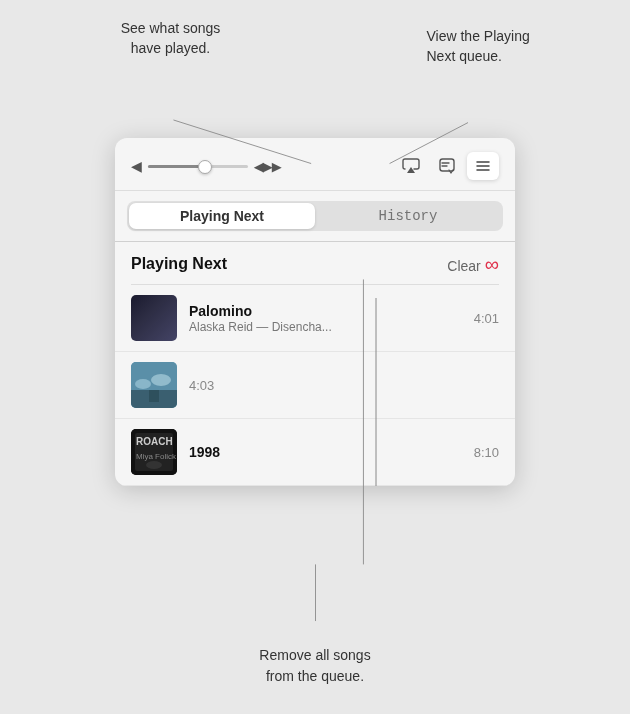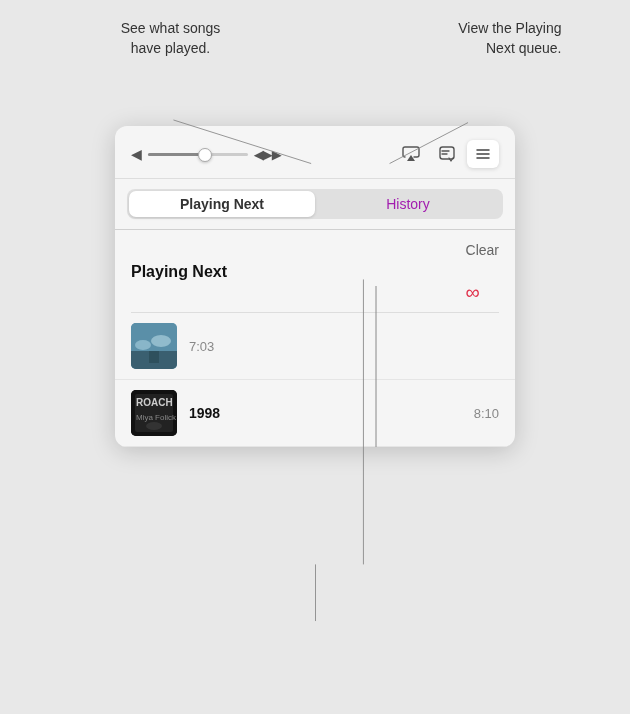--- a/index.html
+++ b/index.html
@@ -12,21 +12,21 @@
       align-items: center;
       justify-content: center;
     }
     .page-wrapper {
       width: 549px;
       min-height: 714px;
       position: relative;
       display: flex;
       flex-direction: column;
       align-items: center;
-      padding: 16px 0;
+      padding: 28px 0;
     }
 
     
     .annotation {
       font-size: 14px;
       color: #333;
       text-align: center;
       line-height: 1.4;
       position: absolute;
     }
@@ -122,21 +122,22 @@
       font-weight: 500;
       cursor: pointer;
       color: #333;
     }
     .tab.active {
       background: white;
       box-shadow: 0 1px 3px rgba(0,0,0,0.15);
       font-weight: 600;
     }
     .tab.inactive {
-      color: #a21caf;
+      color: #737373;
+      font-family: Liberation Mono, monospace;
     }
 
     
     .divider {
       height: 1px;
       background: #d0d0d0;
       margin: 0 0;
     }
 
     
@@ -146,23 +147,22 @@
       justify-content: space-between;
       padding: 12px 16px 10px 16px;
     }
     .queue-title {
       font-size: 16px;
       font-weight: 700;
       color: #111;
     }
     .queue-actions {
       display: flex;
-      align-items: flex-start;
-      gap: 24px;
-      flex-direction: column;
+      align-items: flex-end;
+      gap: 4px;
     }
     .clear-btn {
       font-size: 14px;
       color: #666;
       cursor: pointer;
       background: none;
       border: none;
     }
     .infinity-icon {
       color: #e0314b;
@@ -258,21 +258,21 @@
       height: 100%;
       pointer-events: none;
     }
   </style>
 </head>
 <body>
 
 <div class="page-wrapper">
 
   <div class="annotation ann-top-left" style="position:absolute; top:18px; left:60px; width:140px; font-size:14px; color:#333; text-align:center; line-height:1.45;">See what songs<br>have played.</div>
-  <div class="annotation ann-top-right" style="position:absolute; top:18px; right:28px; width:135px; font-size:14px; color:#333; text-align:right; line-height:1.45;">View the Playing<br>Next queue.</div>
+  <div class="annotation ann-top-right" style="position:absolute; top:26px; right:28px; width:135px; font-size:14px; color:#333; text-align:left; line-height:1.45;">View the Playing<br>Next queue.</div>
 
   <div class="panel" style="margin-top: 110px; position: relative;">
 
     <div class="controls-row">
       <div class="volume-control">
         <span class="vol-icon">◀</span>
         <div class="slider-track">
           <div class="slider-fill"></div>
           <div class="slider-thumb"></div>
         </div>
@@ -316,35 +316,47 @@
     <div class="queue-header">
       <span class="queue-title">Playing Next</span>
       <div class="queue-actions">
         <button class="clear-btn">Clear</button>
         <span class="infinity-icon">∞</span>
       </div>
     </div>
 
     <div class="divider-light"></div>
 
+    <div class="song-row">
+      <div class="album-art art-1">
+        <div class="art-detail">
+          
+        </div>
+      </div>
+      <div class="song-info">
+        <div class="song-title">Palomino</div>
+        <div class="song-sub">Alaska Reid — Disencha...</div>
+      </div>
+      <span class="song-duration">4:01</span>
+    </div>
 
     <div class="song-row">
       <div class="album-art art-2">
         <div class="art-detail">
 
           <svg width="46" height="46" viewBox="0 0 46 46">
             <rect width="46" height="46" fill="#5a8fa8"></rect>
             <rect y="28" width="46" height="18" fill="#3a5f70"></rect>
             <ellipse cx="12" cy="22" rx="8" ry="5" fill="#a8d0e0" opacity="0.6"></ellipse>
             <ellipse cx="30" cy="18" rx="10" ry="6" fill="#c8e8f0" opacity="0.5"></ellipse>
             <rect x="18" y="28" width="10" height="12" fill="#2a4a55" opacity="0.7"></rect>
           </svg>
         </div>
       </div>
-      <span class="song-duration">7:03</span>
+      <span class="song-duration">4:03</span>
     </div>
 
     <div class="song-row">
       <div class="album-art art-3">
         <div class="art-detail">
           <svg width="46" height="46" viewBox="0 0 46 46">
             <rect width="46" height="46" fill="#111"></rect>
             <rect x="4" y="4" width="38" height="38" rx="2" fill="#222"></rect>
             <text x="5" y="16" font-size="10" font-weight="900" fill="#ccc" font-family="Arial Black, sans-serif">ROACH</text>
             <text x="5" y="30" font-size="8" fill="#888" font-family="Arial, sans-serif">Miya Folick</text>
@@ -358,20 +370,21 @@
       </div>
       <span class="song-duration">8:10</span>
     </div>
 
     <svg style="position:absolute; top:160px; left:260px; pointer-events:none;" width="2" height="230">
       <line x1="1" y1="0" x2="1" y2="230" stroke="#888" stroke-width="1"></line>
     </svg>
 
   </div>
 
+  <div class="annotation" style="position:absolute; bottom:28px; left:50%; transform:translateX(-50%); text-align:center; width:180px; font-size:14px; color:#333; line-height:1.45;">Remove all songs<br>from the queue.</div>
 
   <svg class="annotations-overlay" viewBox="0 0 630 714" xmlns="http://www.w3.org/2000/svg">
 
     <line x1="152" y1="85" x2="310" y2="135" stroke="#888" stroke-width="1"></line>
 
     <line x1="490" y1="88" x2="400" y2="135" stroke="#888" stroke-width="1"></line>
 
     <line x1="370" y1="268" x2="370" y2="595" stroke="#888" stroke-width="1"></line>
 
     <line x1="315" y1="660" x2="315" y2="595" stroke="#888" stroke-width="1"></line>

